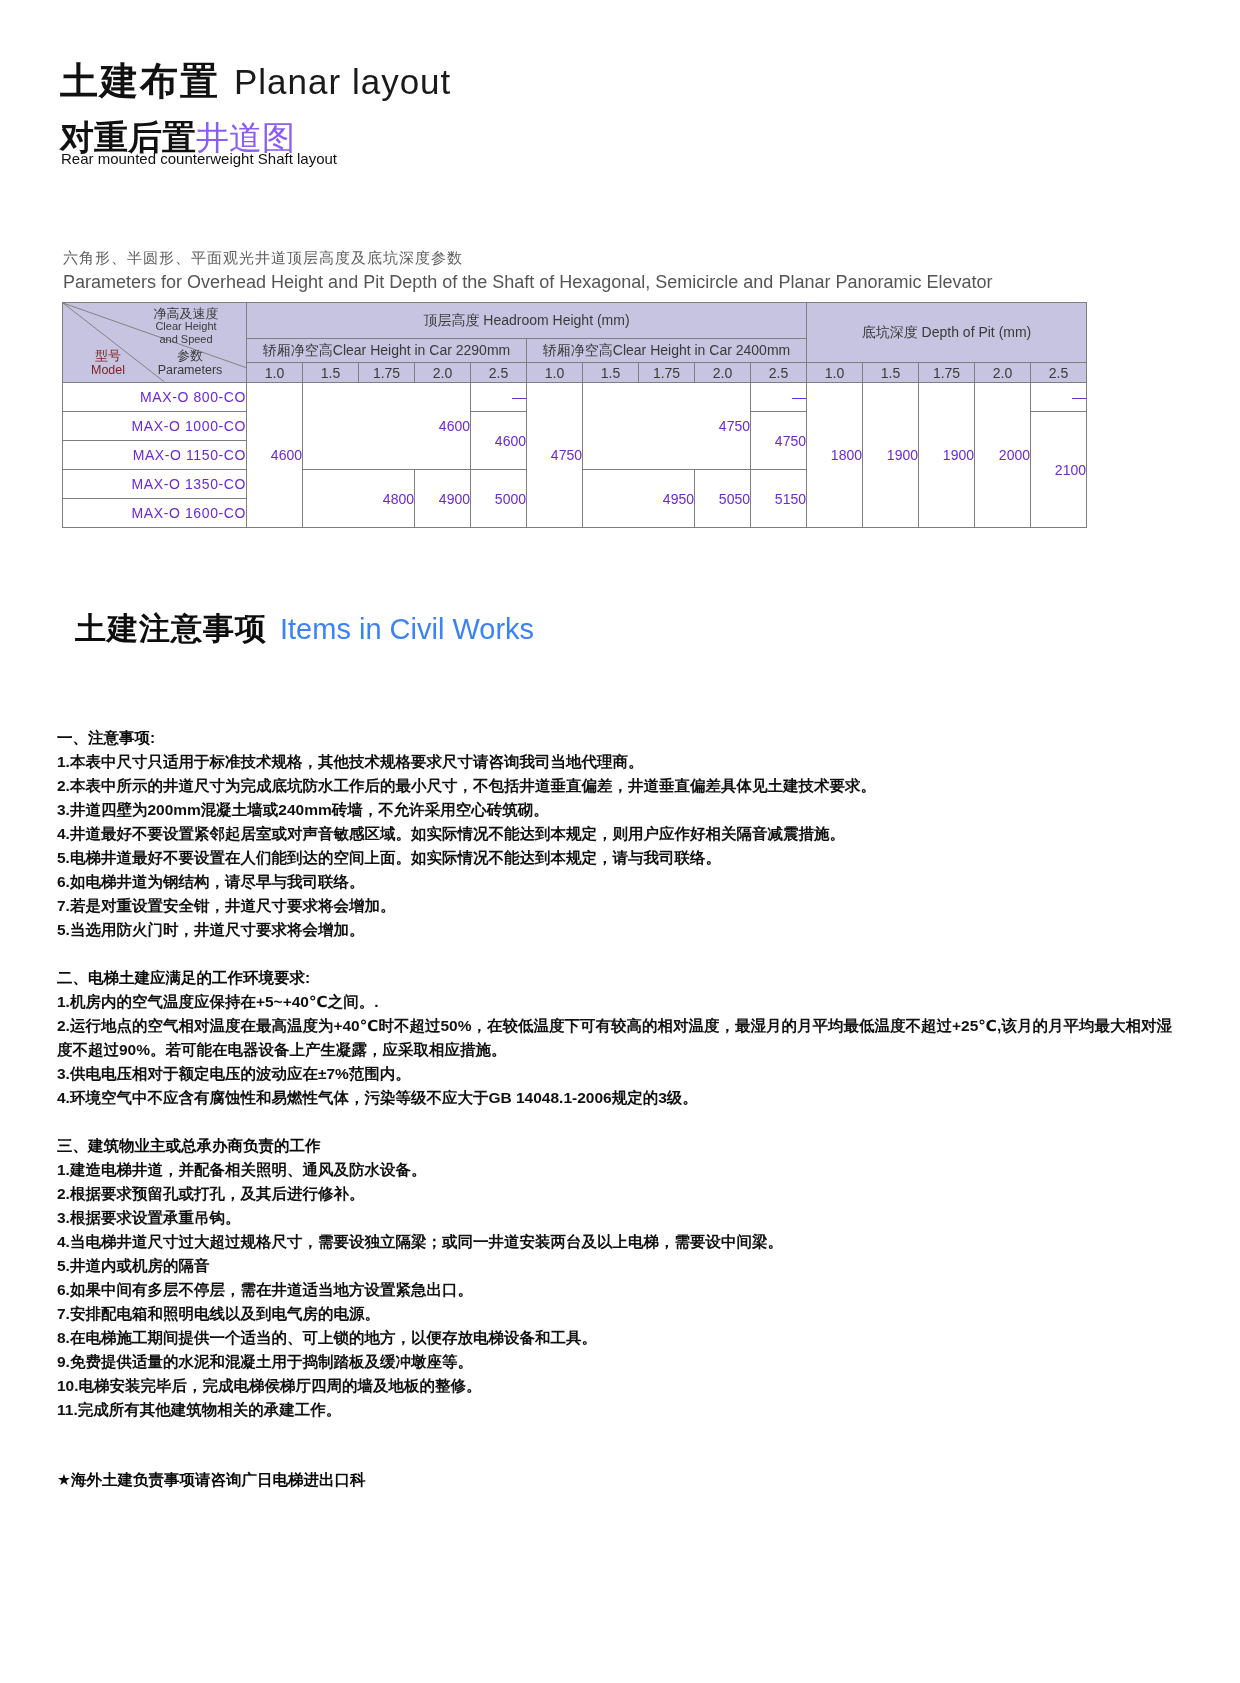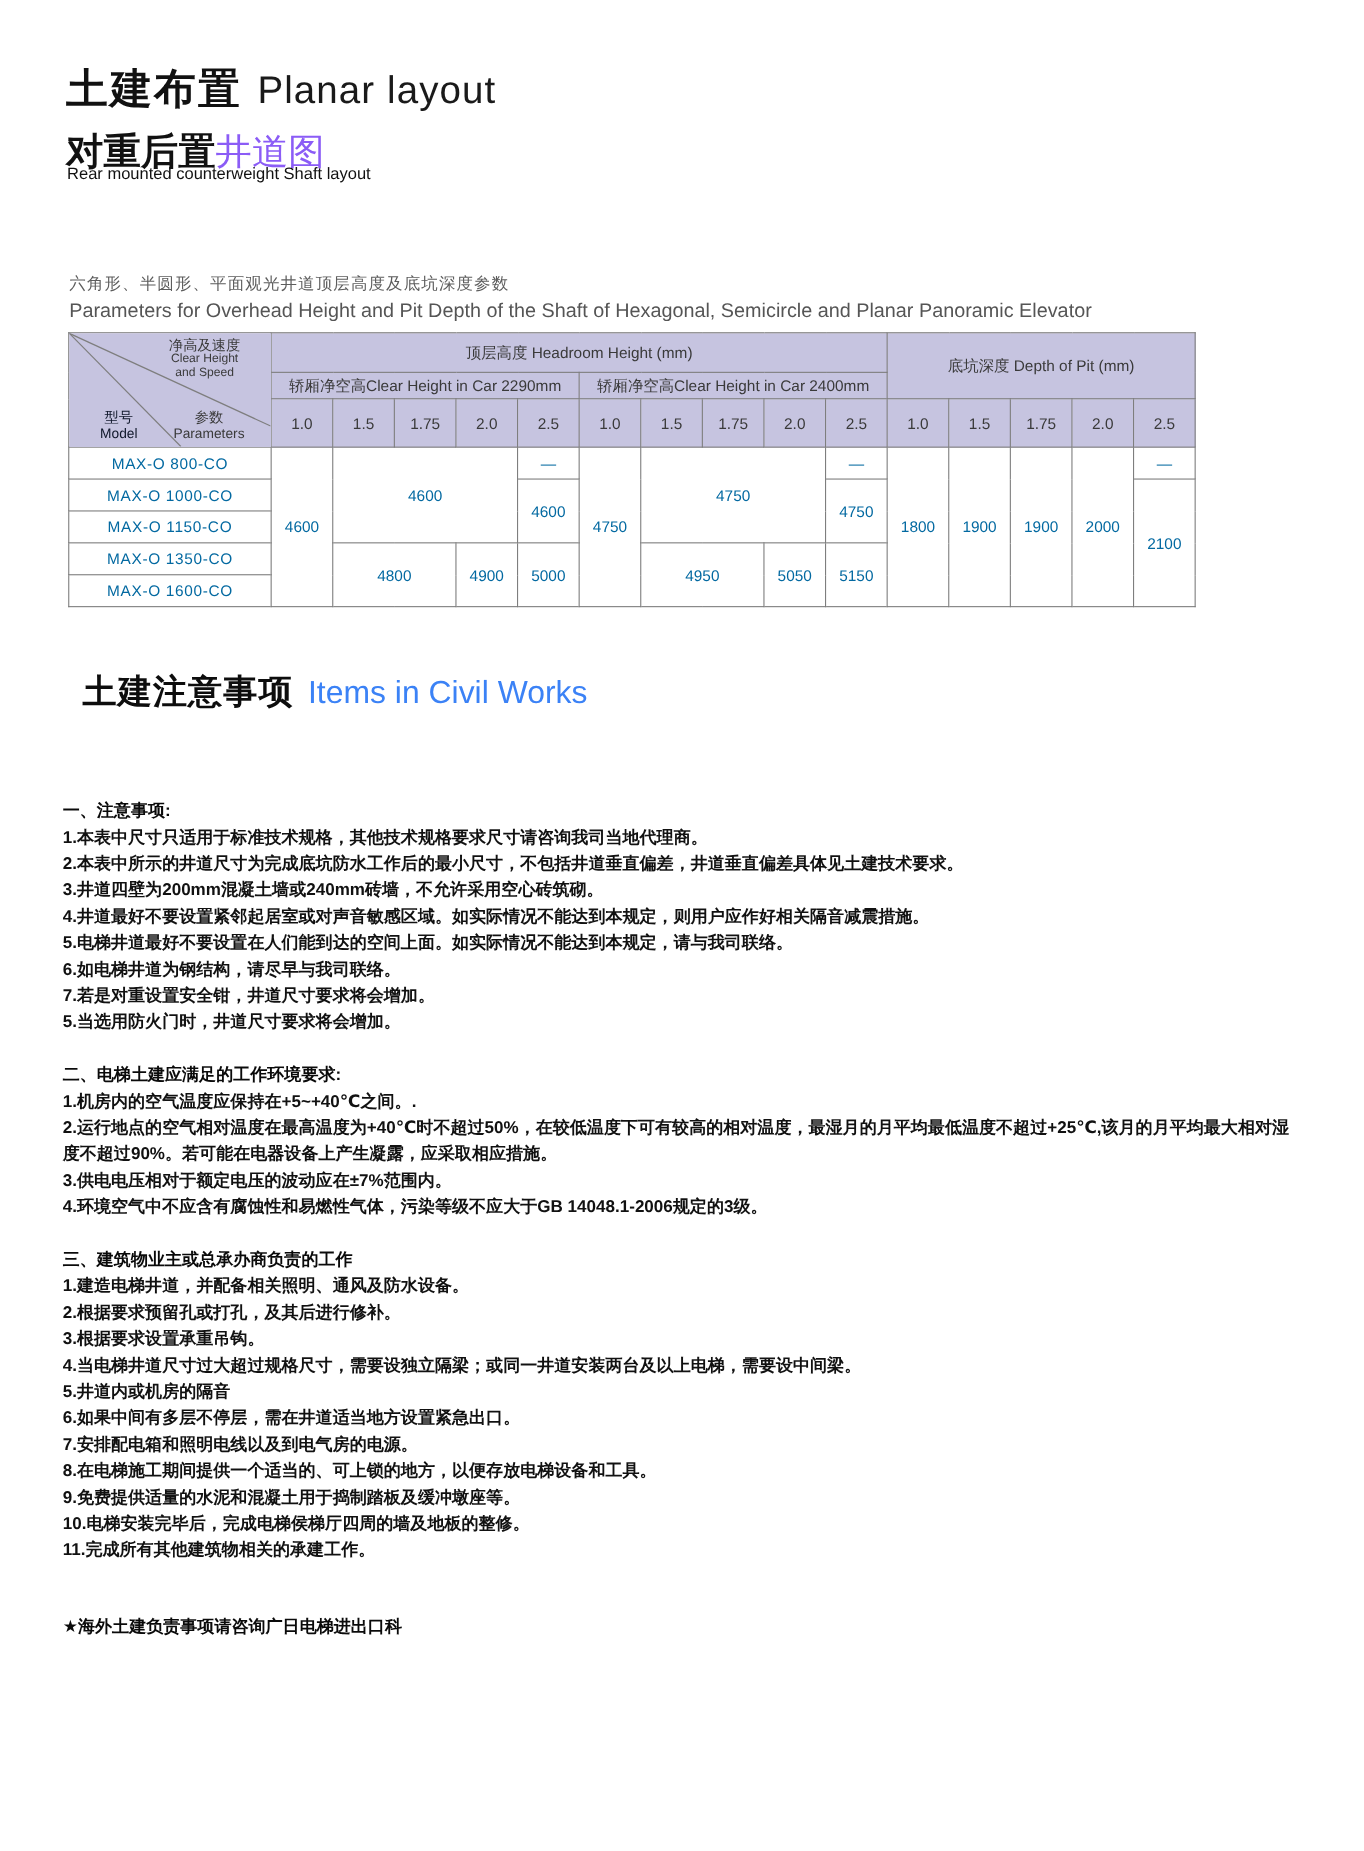--- a/index.html
+++ b/index.html
@@ -21,34 +21,34 @@
   .subtitle-en { position:absolute; left:61px; top:150px; font-size:15px; font-weight:400; color:#111; }
 
   
   .caption-zh { position:absolute; left:63px; top:249px; font-size:15px; color:#5d5d5d; letter-spacing:1px; }
   .caption-en { position:absolute; left:63px; top:272px; font-size:18px; color:#555; }
 
   
   table.shaft { position:absolute; left:62px; top:302px; border-collapse:collapse; table-layout:fixed; }
   table.shaft th, table.shaft td { border:1px solid #7e7e7e; padding:0; text-align:center; vertical-align:middle; }
   table.shaft thead th { background:#c6c4e0; font-weight:400; color:#3a3a3a; font-size:14px; }
-  table.shaft tbody td { background:#fff; color:#0369a1; font-size:14px; }
+  table.shaft tbody td { background:#fff; color:#6d28d9; font-size:14px;text-align:right; }
   .col-model { width:184px; }
   .col-v { width:56px; }
-  .row-h1 { height:36px; } .row-h2 { height:24px; } .row-h3 { height:44px; }
+  .row-h1 { height:36px; } .row-h2 { height:24px; } .row-h3 { height:20px; }
   .row-b  { height:29px; }
   td.model { letter-spacing:0.6px; }
 
   
   th.corner { position:relative; padding:0; }
   th.corner svg { position:absolute; inset:0; width:100%; height:100%; }
   .c-tr { position:absolute; top:4px; right:4px; width:112px; line-height:13px; color:#3a3a3a; }
   .c-tr .zh { font-size:13px; }
   .c-tr .en { font-size:11px; }
-  .c-bl { position:absolute; bottom:5px; left:12px; width:66px; line-height:14px; color:#0f172a; }
+  .c-bl { position:absolute; bottom:5px; left:12px; width:66px; line-height:14px; color:#7f1d1d; }
   .c-bl .zh { font-size:13px; }
   .c-bl .en { font-size:12.5px; }
   .c-br { position:absolute; bottom:5px; right:12px; width:88px; line-height:14px; color:#3a3a3a; }
   .c-br .zh { font-size:13px; }
   .c-br .en { font-size:12.5px; }
 
   
   .civil-title-block { position:absolute; left:75px; top:608px; white-space:nowrap; }
   .civil-title-zh { font-size:31px; font-weight:800; color:#0d0d0d; letter-spacing:1px; }
   .civil-title-en { font-size:29px; font-weight:400; color:#3b82f6; margin-left:13px; }

